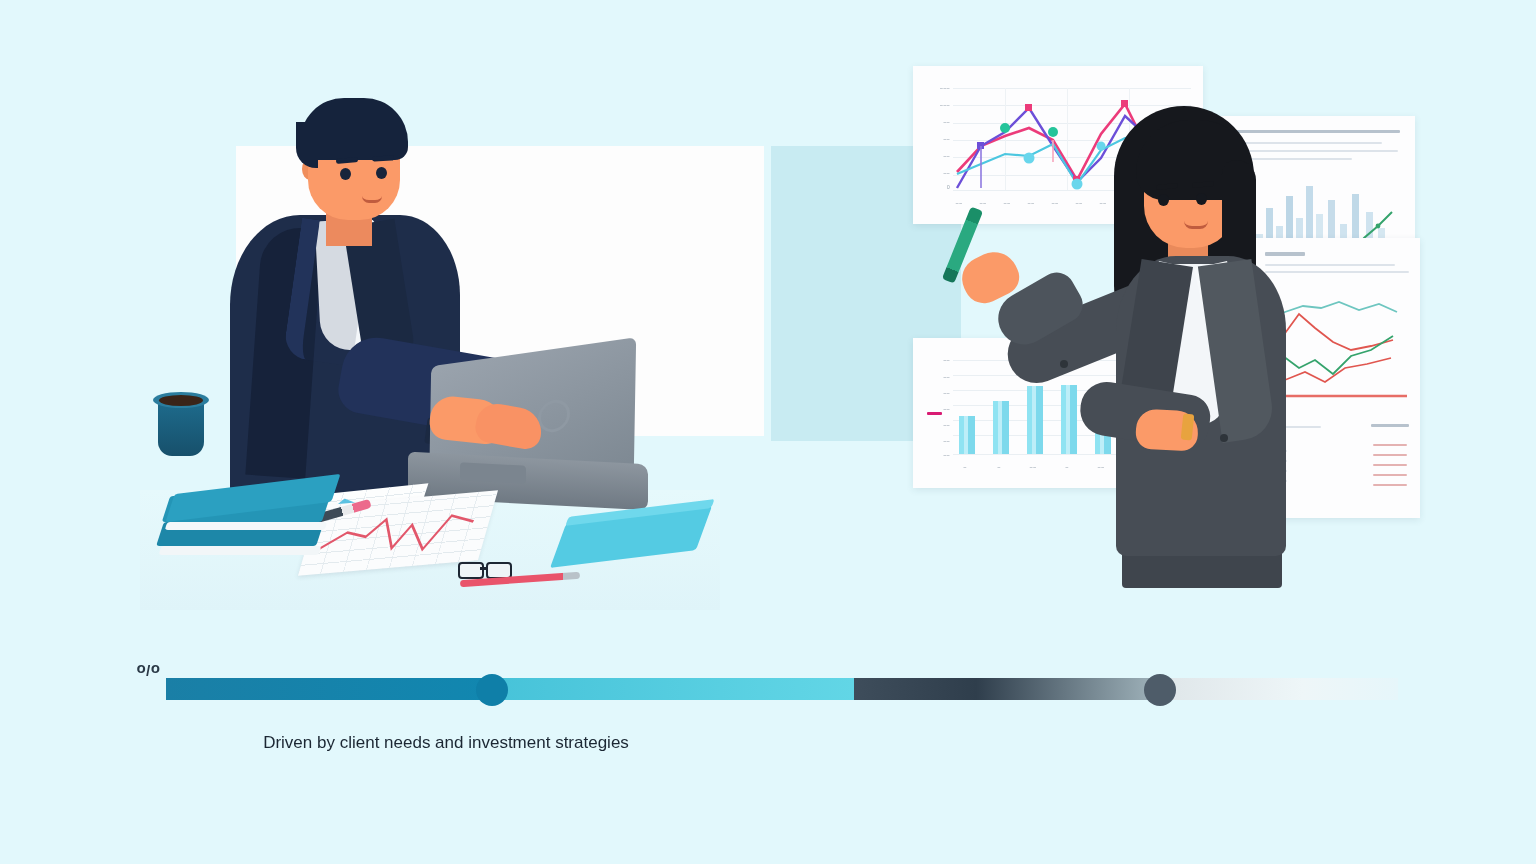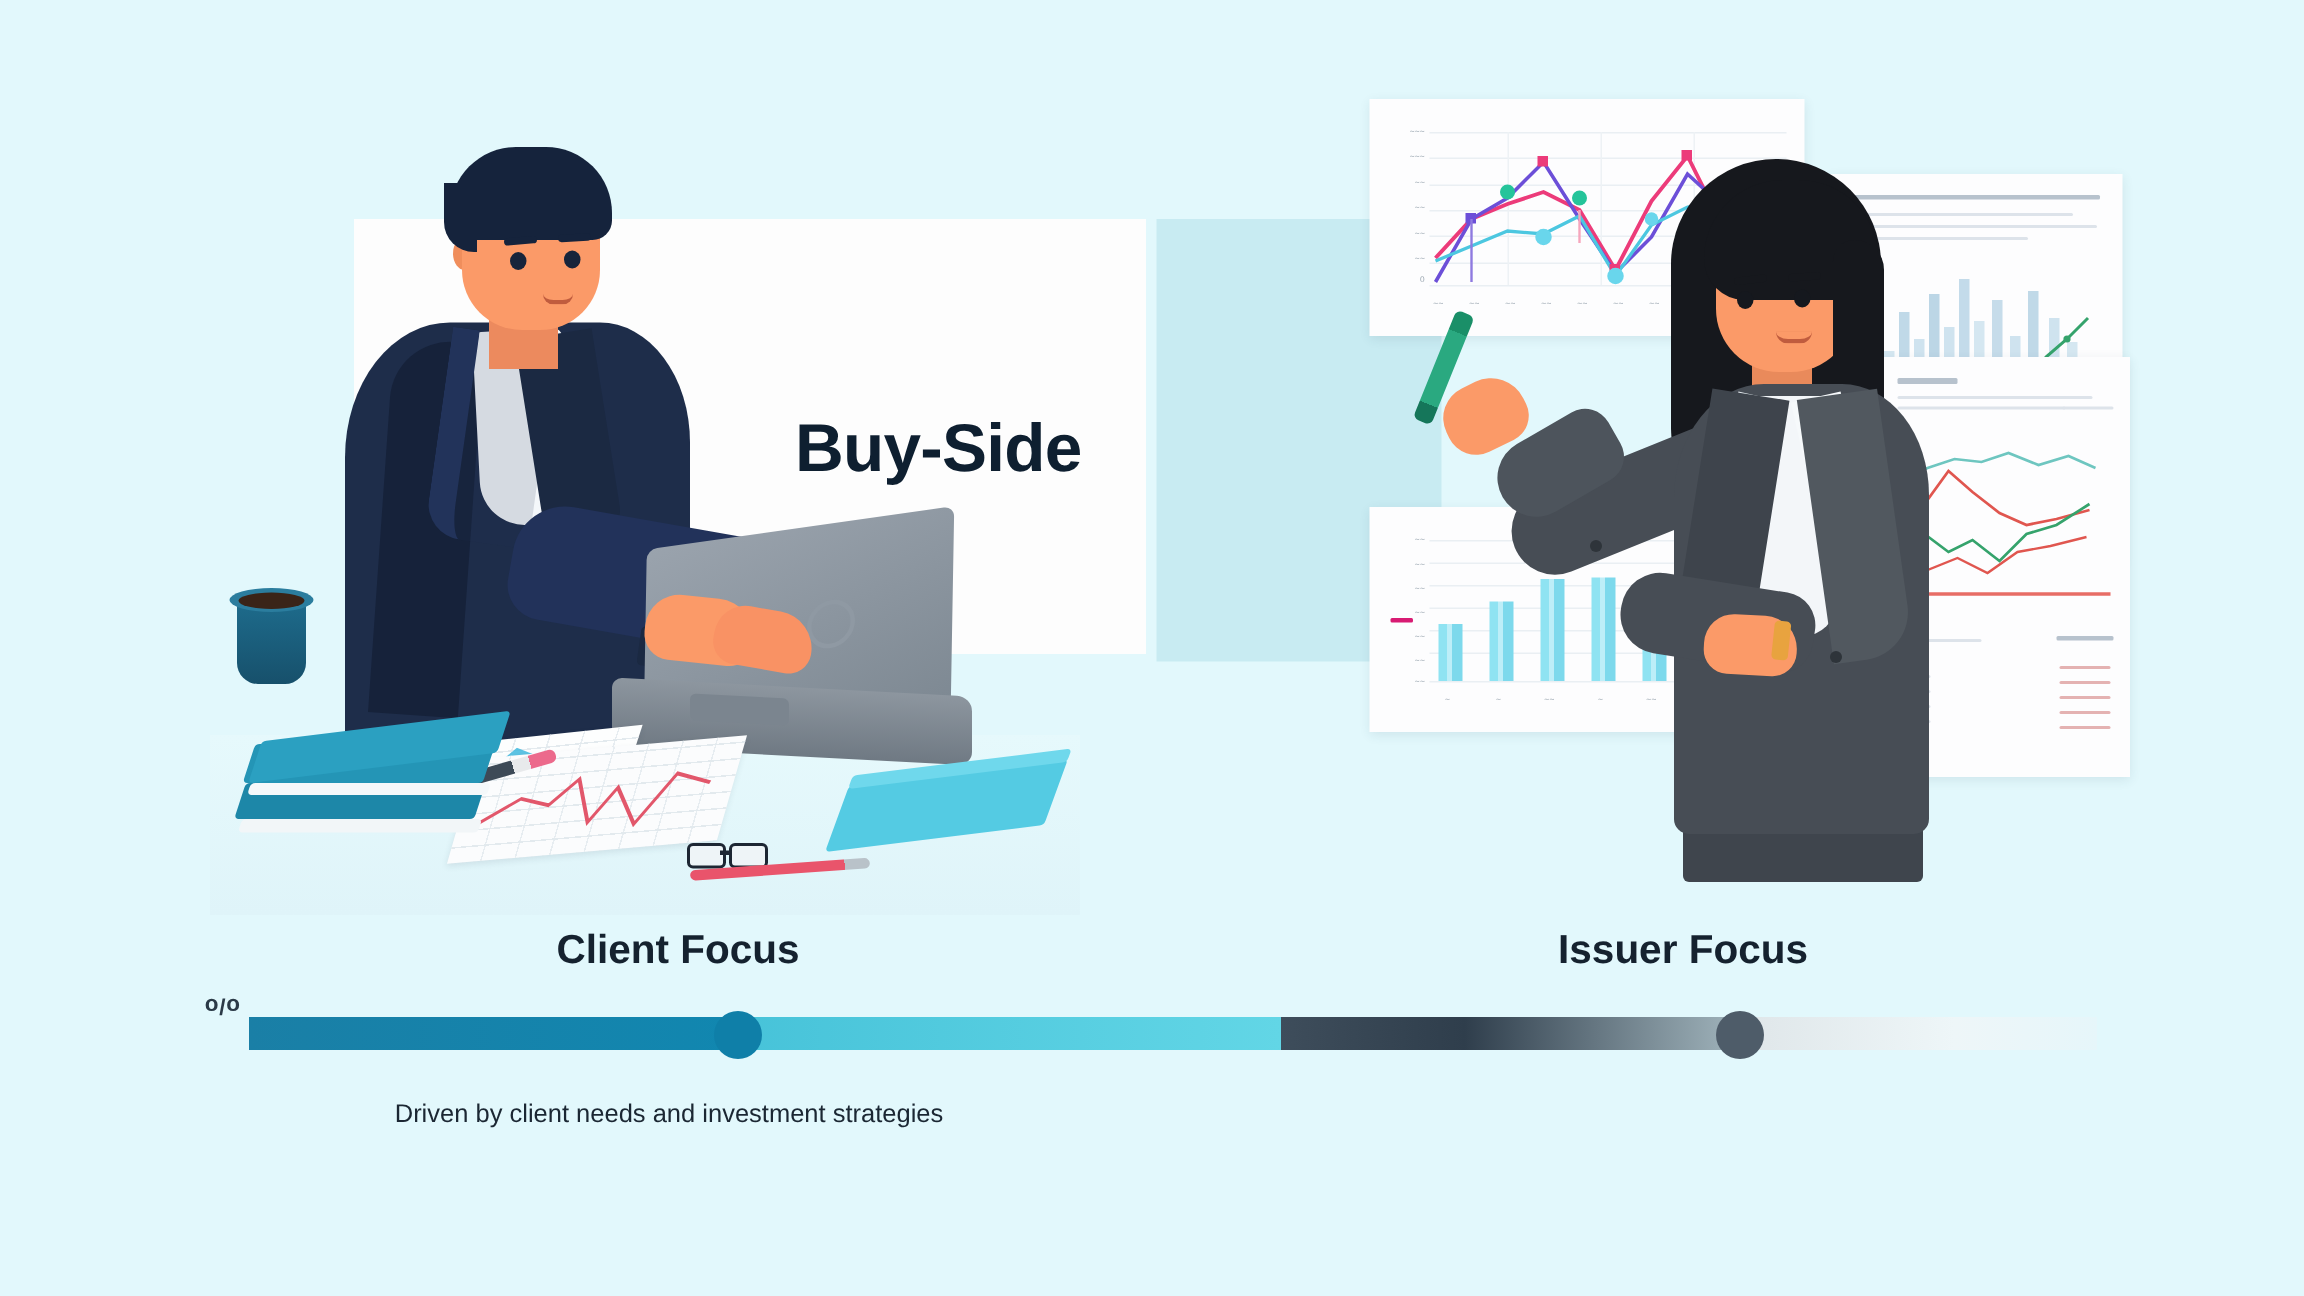--- a/index.html
+++ b/index.html
@@ -620,24 +620,21 @@
     <div class="w-collarR"></div>
     <div class="w-lapelL"></div>
     <div class="w-lapelR"></div>
     <div class="w-arm-low"></div>
     <div class="w-hand-low"></div>
     <div class="w-bracelet"></div>
     <div class="w-button b1"></div>
     <div class="w-button b2"></div>
   </div>
 
-  <div class="big-title title-buy">Buy-Side</div>
-
-  <div class="focus-label focus-left">Client Focus</div>
-  <div class="focus-label focus-right">Issuer Focus</div>
+
 
   <div class="pct-label">o/o</div>
 
   <div class="slider-wrap">
     <div class="seg seg-a"></div>
     <div class="seg seg-b"></div>
     <div class="seg seg-c"></div>
     <div class="seg seg-d"></div>
     <div class="knob knob-left"></div>
     <div class="knob knob-right"></div>

